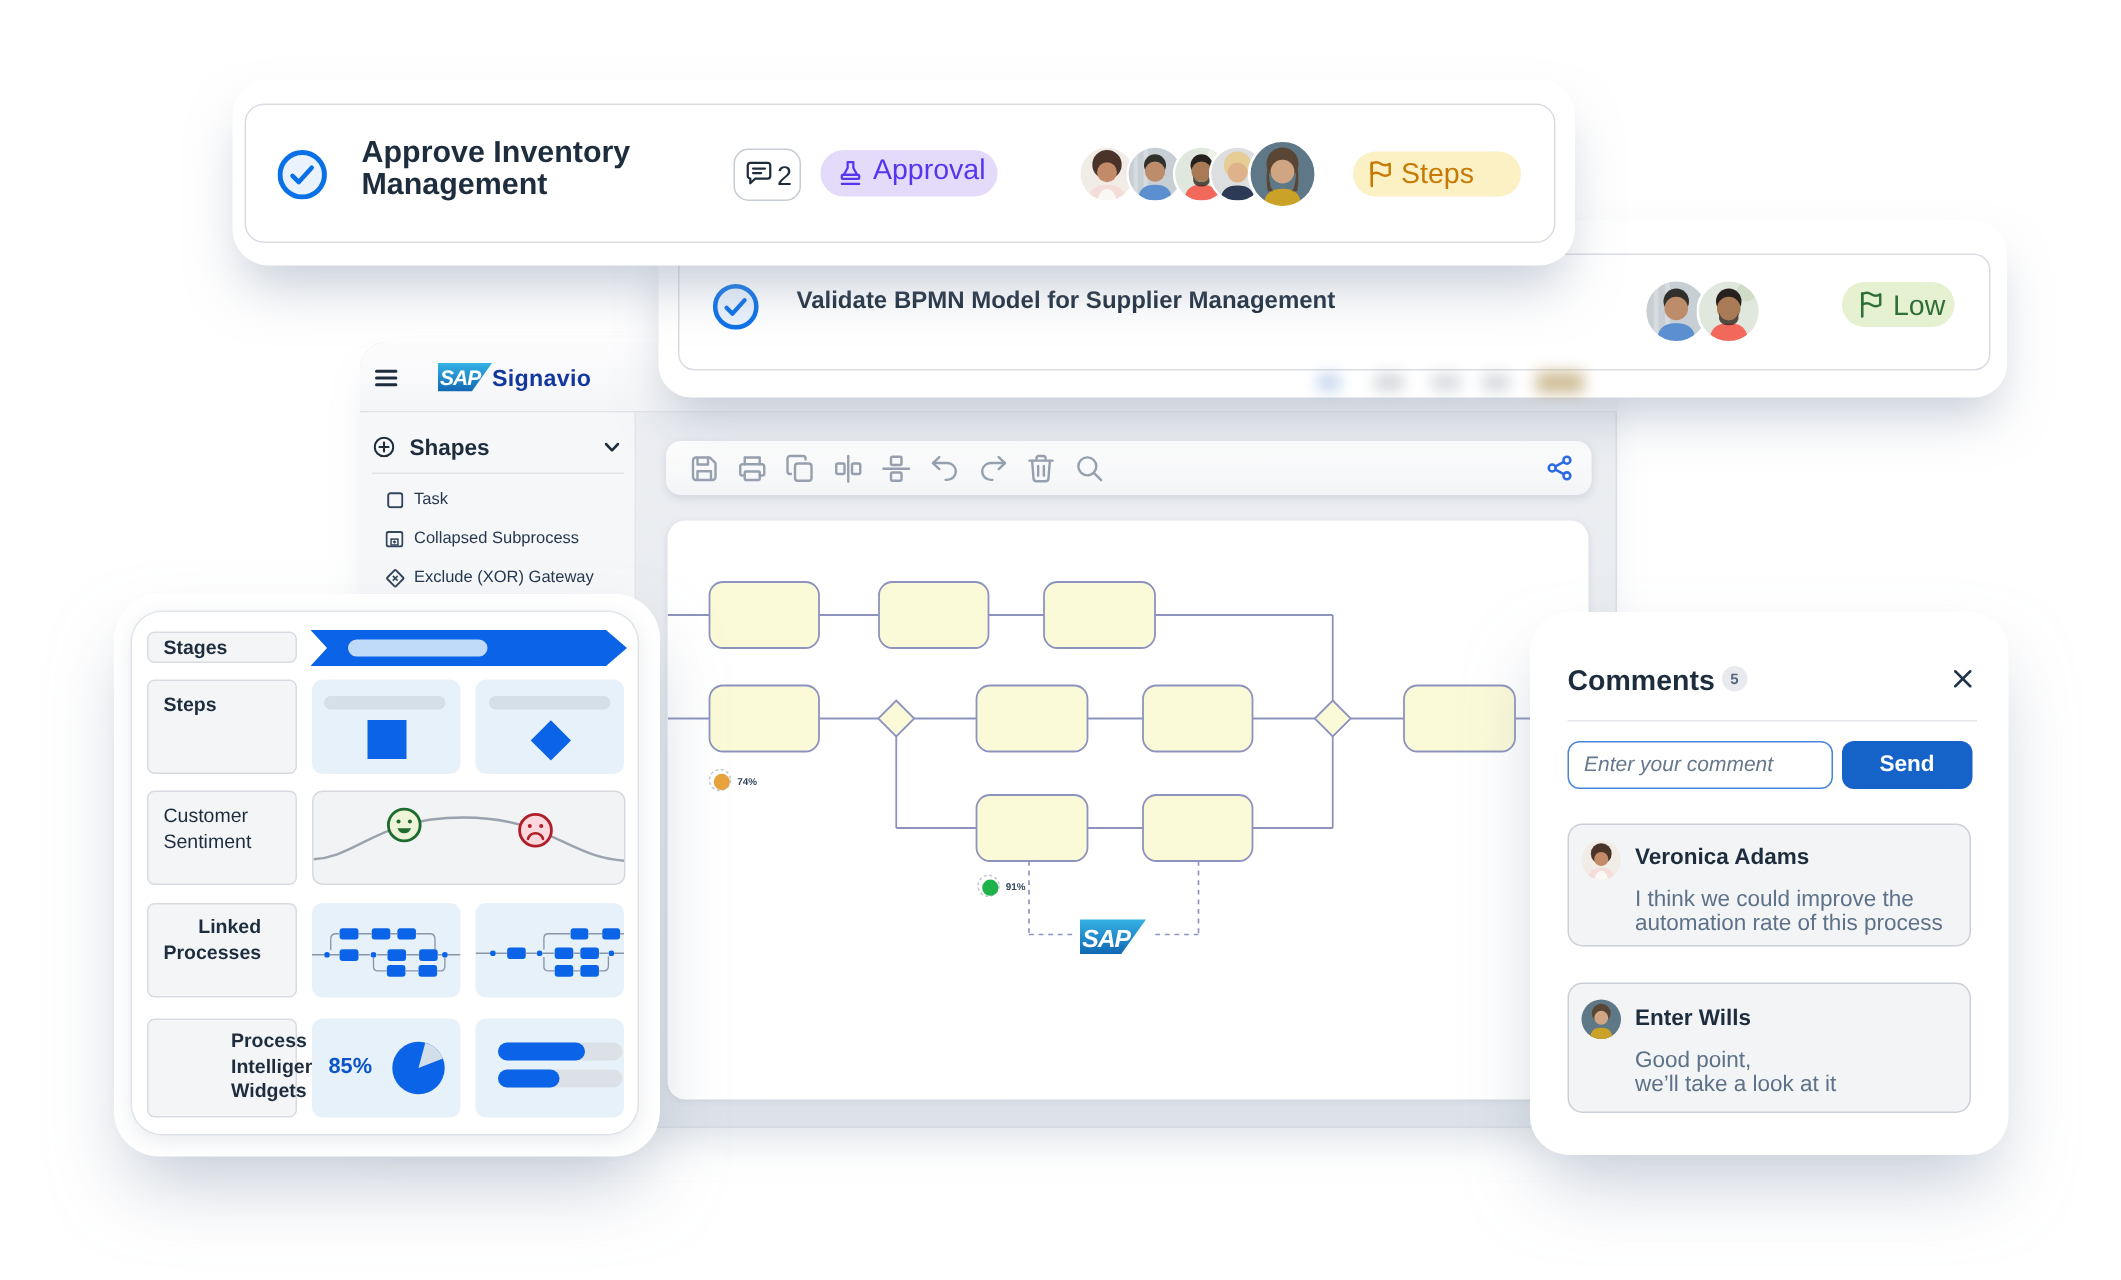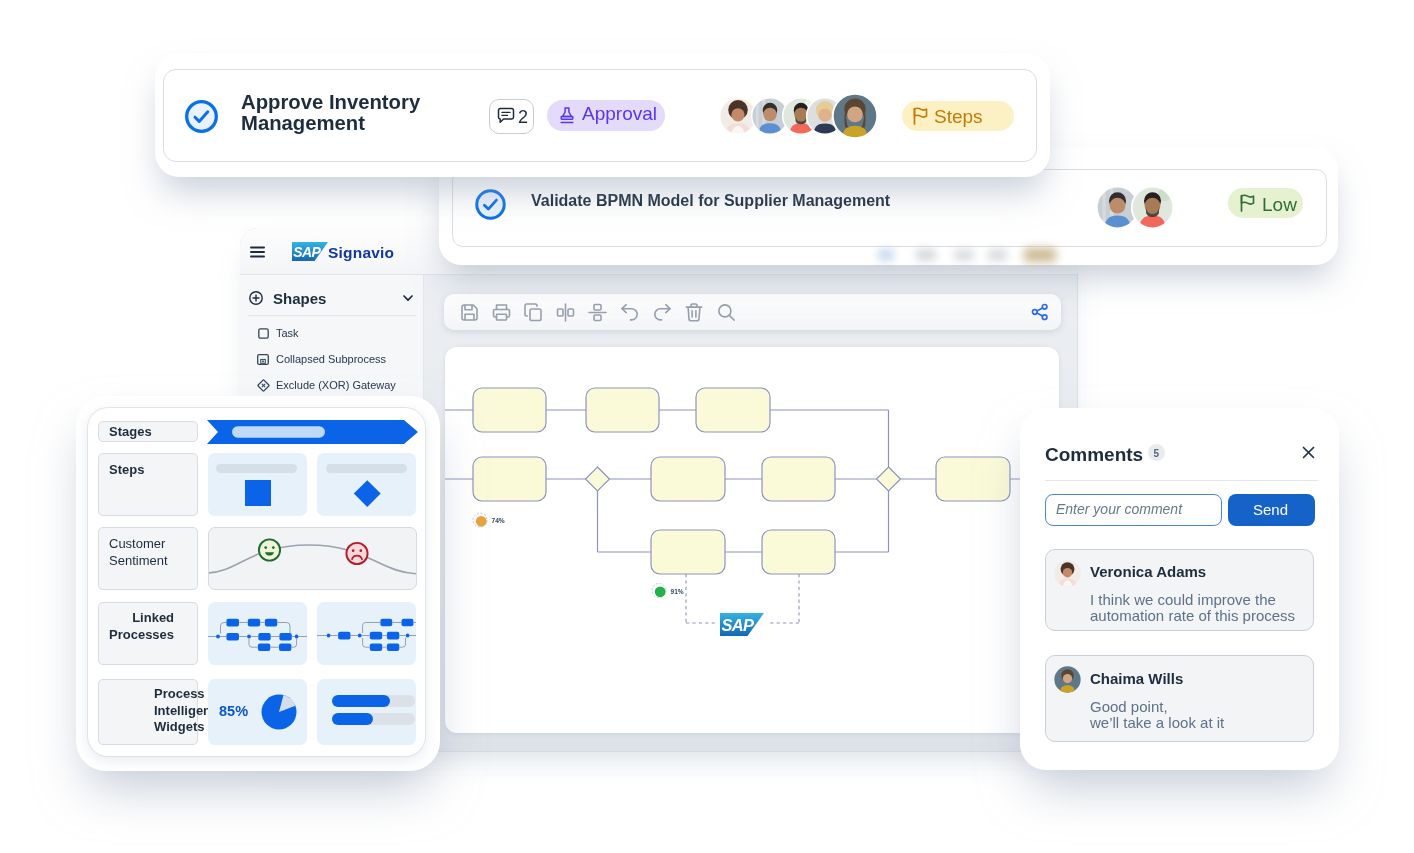--- a/index.html
+++ b/index.html
@@ -482,21 +482,21 @@
   <div class="abs" style="left:1153.5px;top:448px;font-size:10px;font-weight:bold;color:#55677d;">5</div>
   <svg class="abs" style="left:1302px;top:446px;" width="13" height="13" viewBox="0 0 13 13">
     <line x1="1.5" y1="1.5" x2="11.5" y2="11.5" stroke="#22344a" stroke-width="1.7" stroke-linecap="round"></line>
     <line x1="11.5" y1="1.5" x2="1.5" y2="11.5" stroke="#22344a" stroke-width="1.7" stroke-linecap="round"></line>
   </svg>
   <div class="abs" style="left:1045px;top:480px;width:273px;height:1px;background:#e4e6ea;"></div>
 
   <div class="abs" style="left:1045px;top:493.5px;width:177px;height:32.5px;border-radius:8px;border:1.6px solid #4a86d8;background:#ffffff;"></div>
   <div class="abs" style="left:1056px;top:501px;font-size:14px;font-style:italic;color:#66788c;">Enter your comment</div>
   <div class="abs" style="left:1228px;top:493.5px;width:87px;height:32.5px;border-radius:8px;background:#1563c8;"></div>
-  <div class="abs" style="left:1253px;top:501px;font-size:15px;font-weight:normal;color:#ffffff;">Send</div>
+  <div class="abs" style="left:1253px;top:501px;font-size:15px;font-weight:bold;color:#ffffff;">Send</div>
 
   <div class="abs" style="left:1045px;top:549px;width:269px;height:82px;border-radius:10px;background:#f3f4f6;border:1px solid #cbd0d8;"></div>
   <svg class="abs" style="left:1054px;top:560px;" width="27" height="27" viewBox="0 0 40 40">
     <defs>
         <clipPath id="cpv">
           <circle cx="20" cy="20" r="19.5"></circle>
         </clipPath>
       </defs>
     <g clip-path="url(#cpv)">
       <rect width="40" height="40" fill="#f1ece6"></rect>
@@ -517,16 +517,16 @@
         </clipPath>
       </defs>
     <g clip-path="url(#cpw)">
       <rect width="40" height="40" fill="#5e7888"></rect>
       <path d="M9 40 C9 31.5 13 28.5 20 28.5 C27 28.5 31 31.5 31 40 Z" fill="#c9a227"></path>
       <circle cx="20" cy="14" r="9.3" fill="#5a4634"></circle>
       <circle cx="20" cy="18.6" r="6.9" fill="#cfa584"></circle>
       <path d="M13.1 17 a6.9 6.9 0 0 1 13.8 0 l0.8 -3 a7.7 7 0 0 0 -15.4 0 Z" fill="#5a4634"></path>
     </g>
   </svg>
-  <div class="abs navy" style="left:1090px;top:670px;font-size:15px;font-weight:bold;">Chaima Wills</div>
+  <div class="abs navy" style="left:1090px;top:670px;font-size:15px;font-weight:bold;">Enter Wills</div>
   <div class="abs" style="left:1090px;top:699px;font-size:15px;color:#5d7189;line-height:15.8px;">Good point,<br>we’ll take a look at it</div>
 
 </div>
 
 </body></html>

